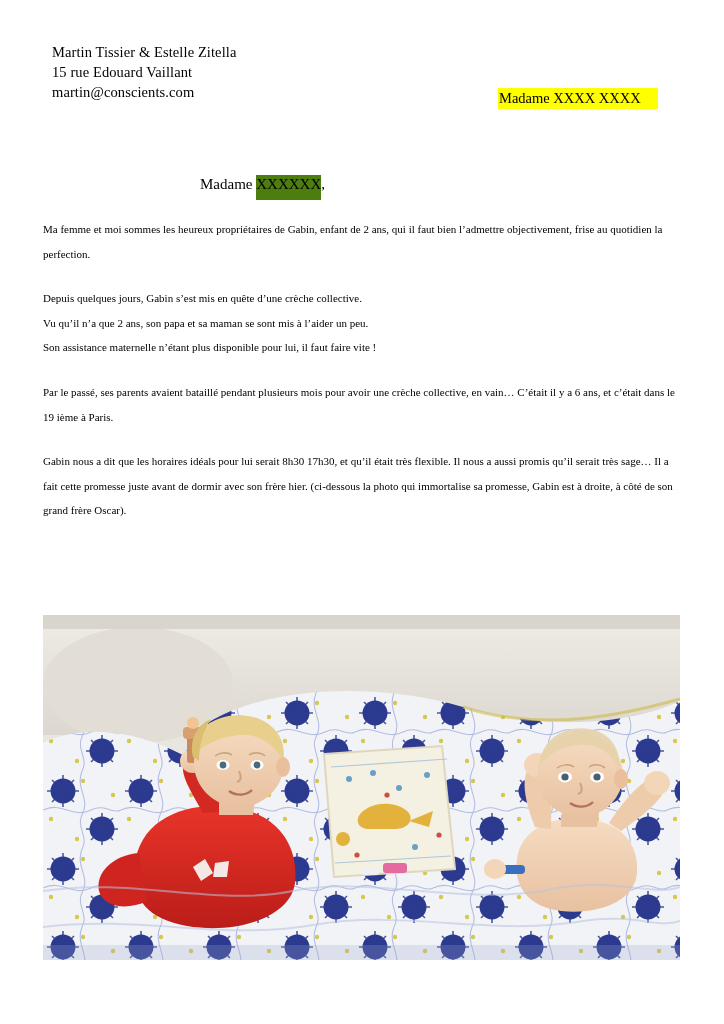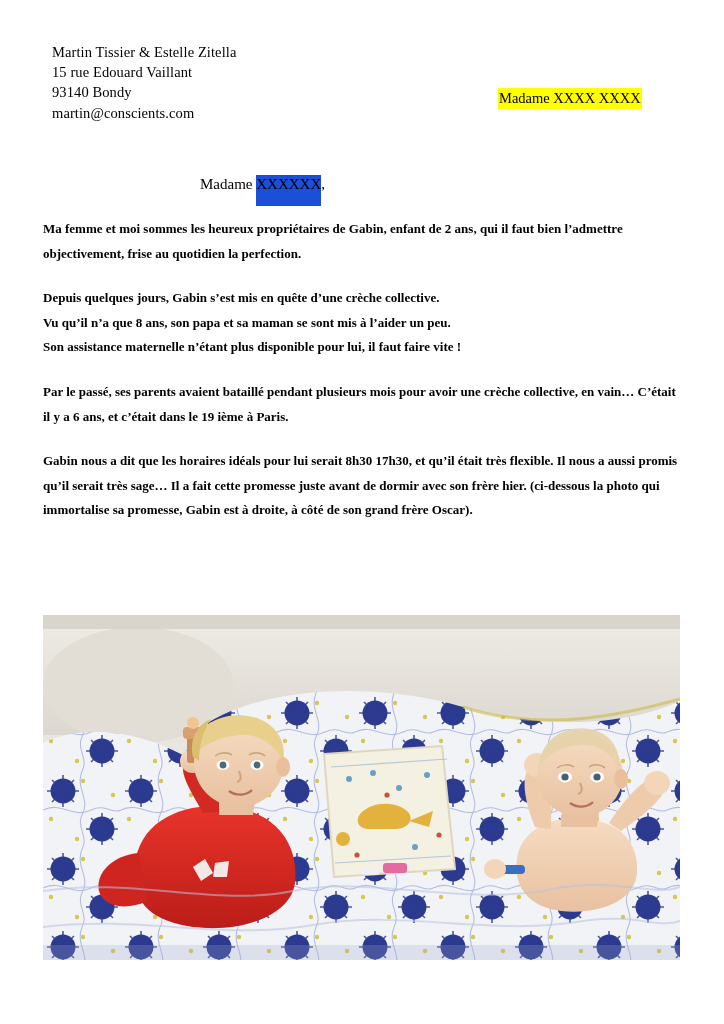--- a/index.html
+++ b/index.html
@@ -33,47 +33,46 @@
   .sender div { letter-spacing: 0.1px; }
 
   
   .recipient {
     position: absolute;
     left: 498px;
     top: 88px;
     font-size: 14.5px;
     line-height: 18px;
     background: #ffff00;
-    padding: 1px 1px 2px 1px;
+    padding: 1px 17px 2px 1px;
     white-space: nowrap;
   }
 
   
   .salutation {
     position: absolute;
     left: 200px;
     top: 176px;
     font-size: 15px;
     white-space: nowrap;
   }
   .salutation .hl {
-    background: #1d4ed8;
-    padding: 1px 0 14px 0;
+    background: #4d7c0f;
+    padding: 1px 0 8px 0;
   }
 
   
   .body-text {
     position: absolute;
     left: 43px;
     top: 217px;
     width: 642px;
-    font-size: 13px;
+    font-size: 11px;
     line-height: 24.6px;
     text-align: left;
-    font-weight: bold;
   }
   .body-text p {
     margin: 0 0 20px 0;
   }
   .body-text p.tight {
     margin-bottom: 0;
   }
 
   
   .photo-wrap {
@@ -88,34 +87,33 @@
   .photo-wrap svg { display: block; }
 </style>
 </head>
 <body>
 
 <div class="page">
 
   <div class="sender">
     <div>Martin Tissier &amp; Estelle Zitella</div>
     <div>15 rue Edouard Vaillant</div>
-    <div>93140 Bondy</div>
     <div>martin@conscients.com</div>
   </div>
 
   <div class="recipient">Madame XXXX XXXX</div>
 
   <div class="salutation">
     <span>Madame </span><span class="hl">XXXXXX</span><span>,</span>
   </div>
 
   <div class="body-text">
     <p>Ma femme et moi sommes les heureux propriétaires de Gabin, enfant de 2 ans, qui il faut bien l’admettre objectivement, frise au quotidien la perfection.</p>
     <p class="tight">Depuis quelques jours, Gabin s’est mis en quête d’une crèche collective.</p>
-    <p class="tight">Vu qu’il n’a que 8 ans, son papa et sa maman se sont mis à l’aider un peu.</p>
+    <p class="tight">Vu qu’il n’a que 2 ans, son papa et sa maman se sont mis à l’aider un peu.</p>
     <p>Son assistance maternelle n’étant plus disponible pour lui, il faut faire vite !</p>
     <p>Par le passé, ses parents avaient bataillé pendant plusieurs mois pour avoir une crèche collective, en vain… C’était il y a 6 ans, et c’était dans le 19 ième à Paris.</p>
     <p>Gabin nous a dit que les horaires idéals pour lui serait 8h30 17h30, et qu’il était très flexible. Il nous a aussi promis qu’il serait très sage… Il a fait cette promesse juste avant de dormir avec son frère hier. (ci-dessous la photo qui immortalise sa promesse, Gabin est à droite, à côté de son grand frère Oscar).</p>
   </div>
 
   <div class="photo-wrap">
     <svg width="637" height="345" viewBox="0 0 637 345">
       <defs>
         <pattern id="floral" width="78" height="78" patternUnits="userSpaceOnUse">
           <rect width="78" height="78" fill="#f2f3f7"></rect>

